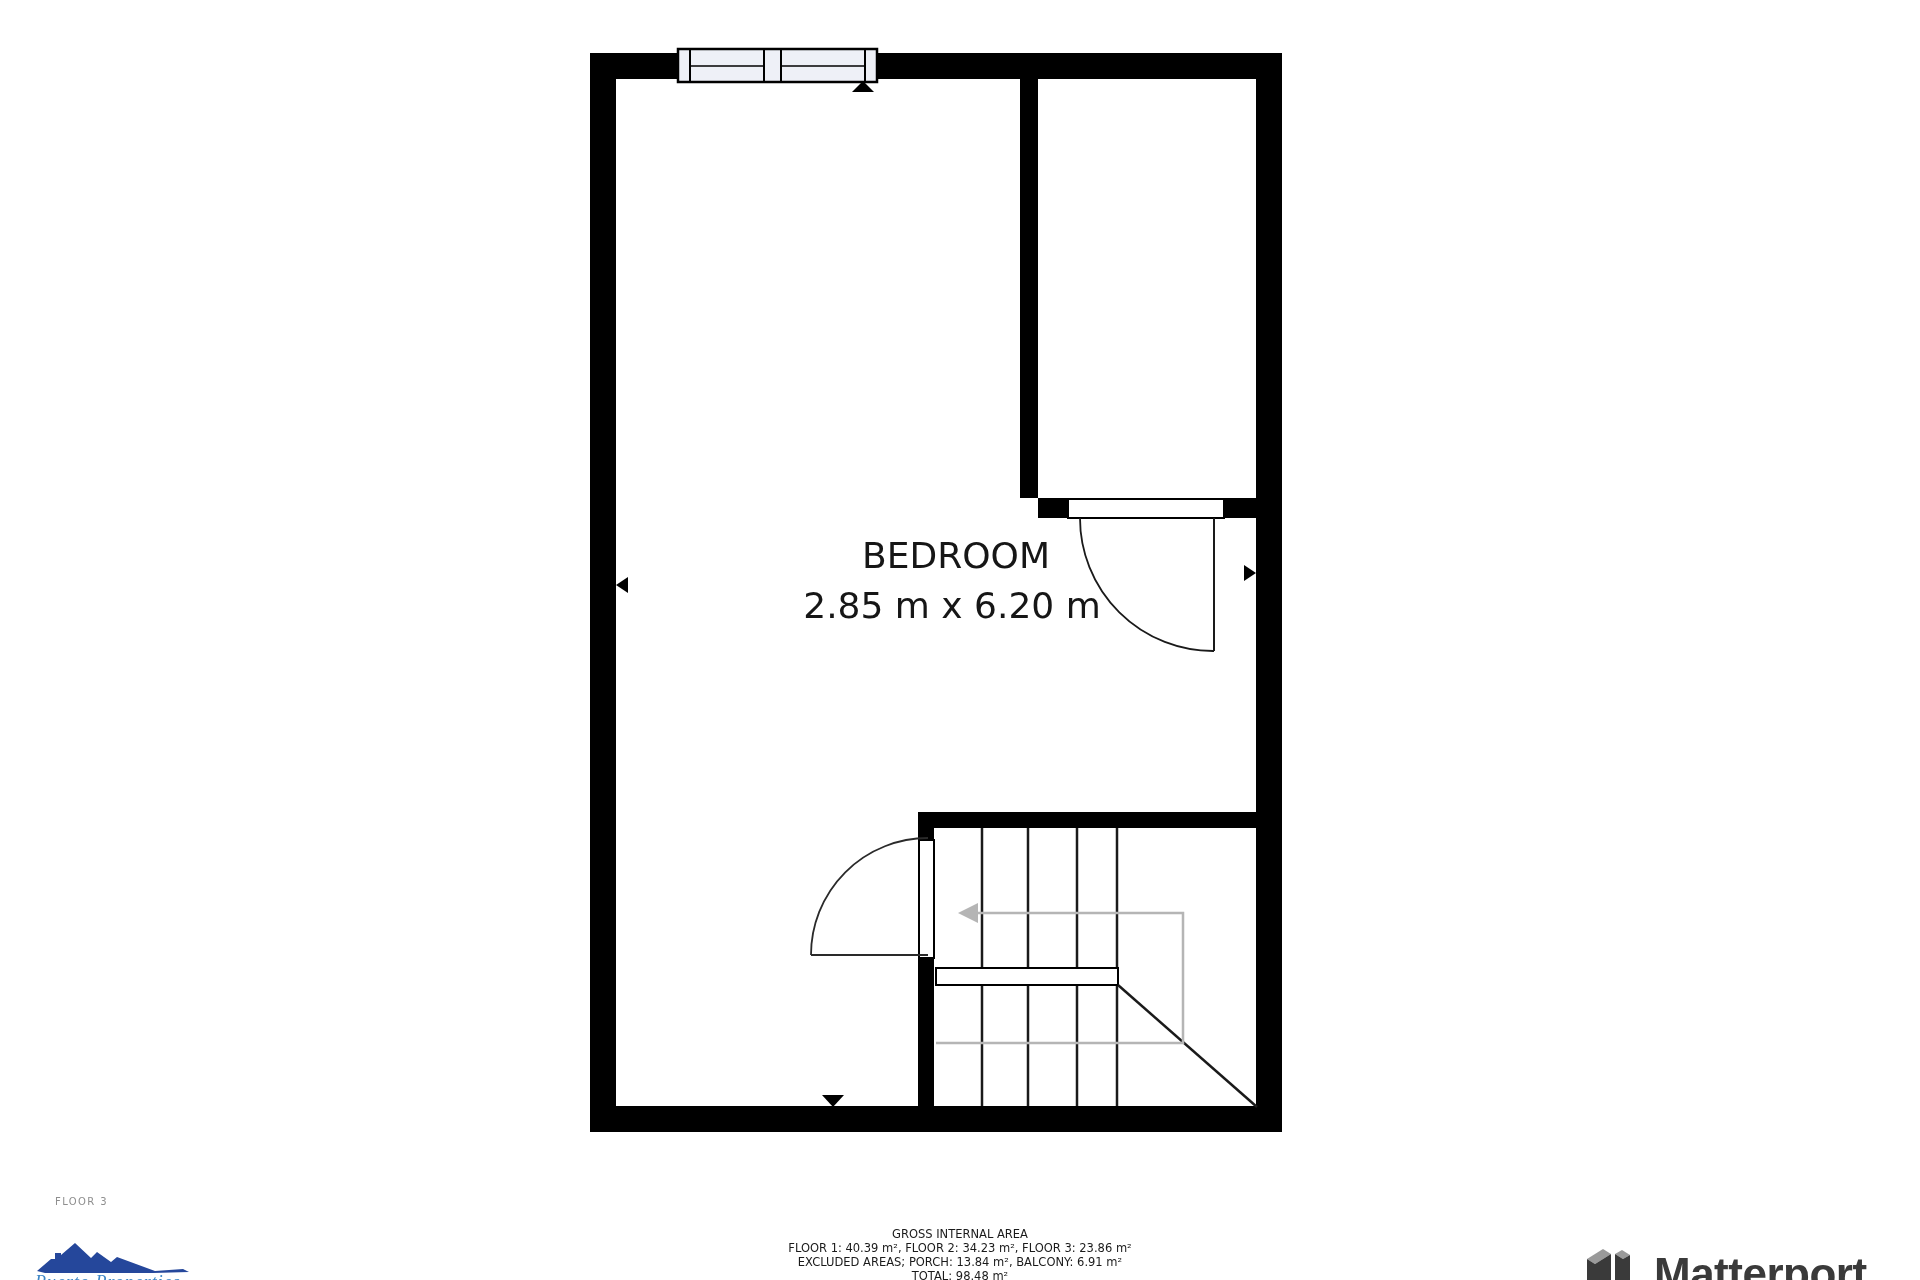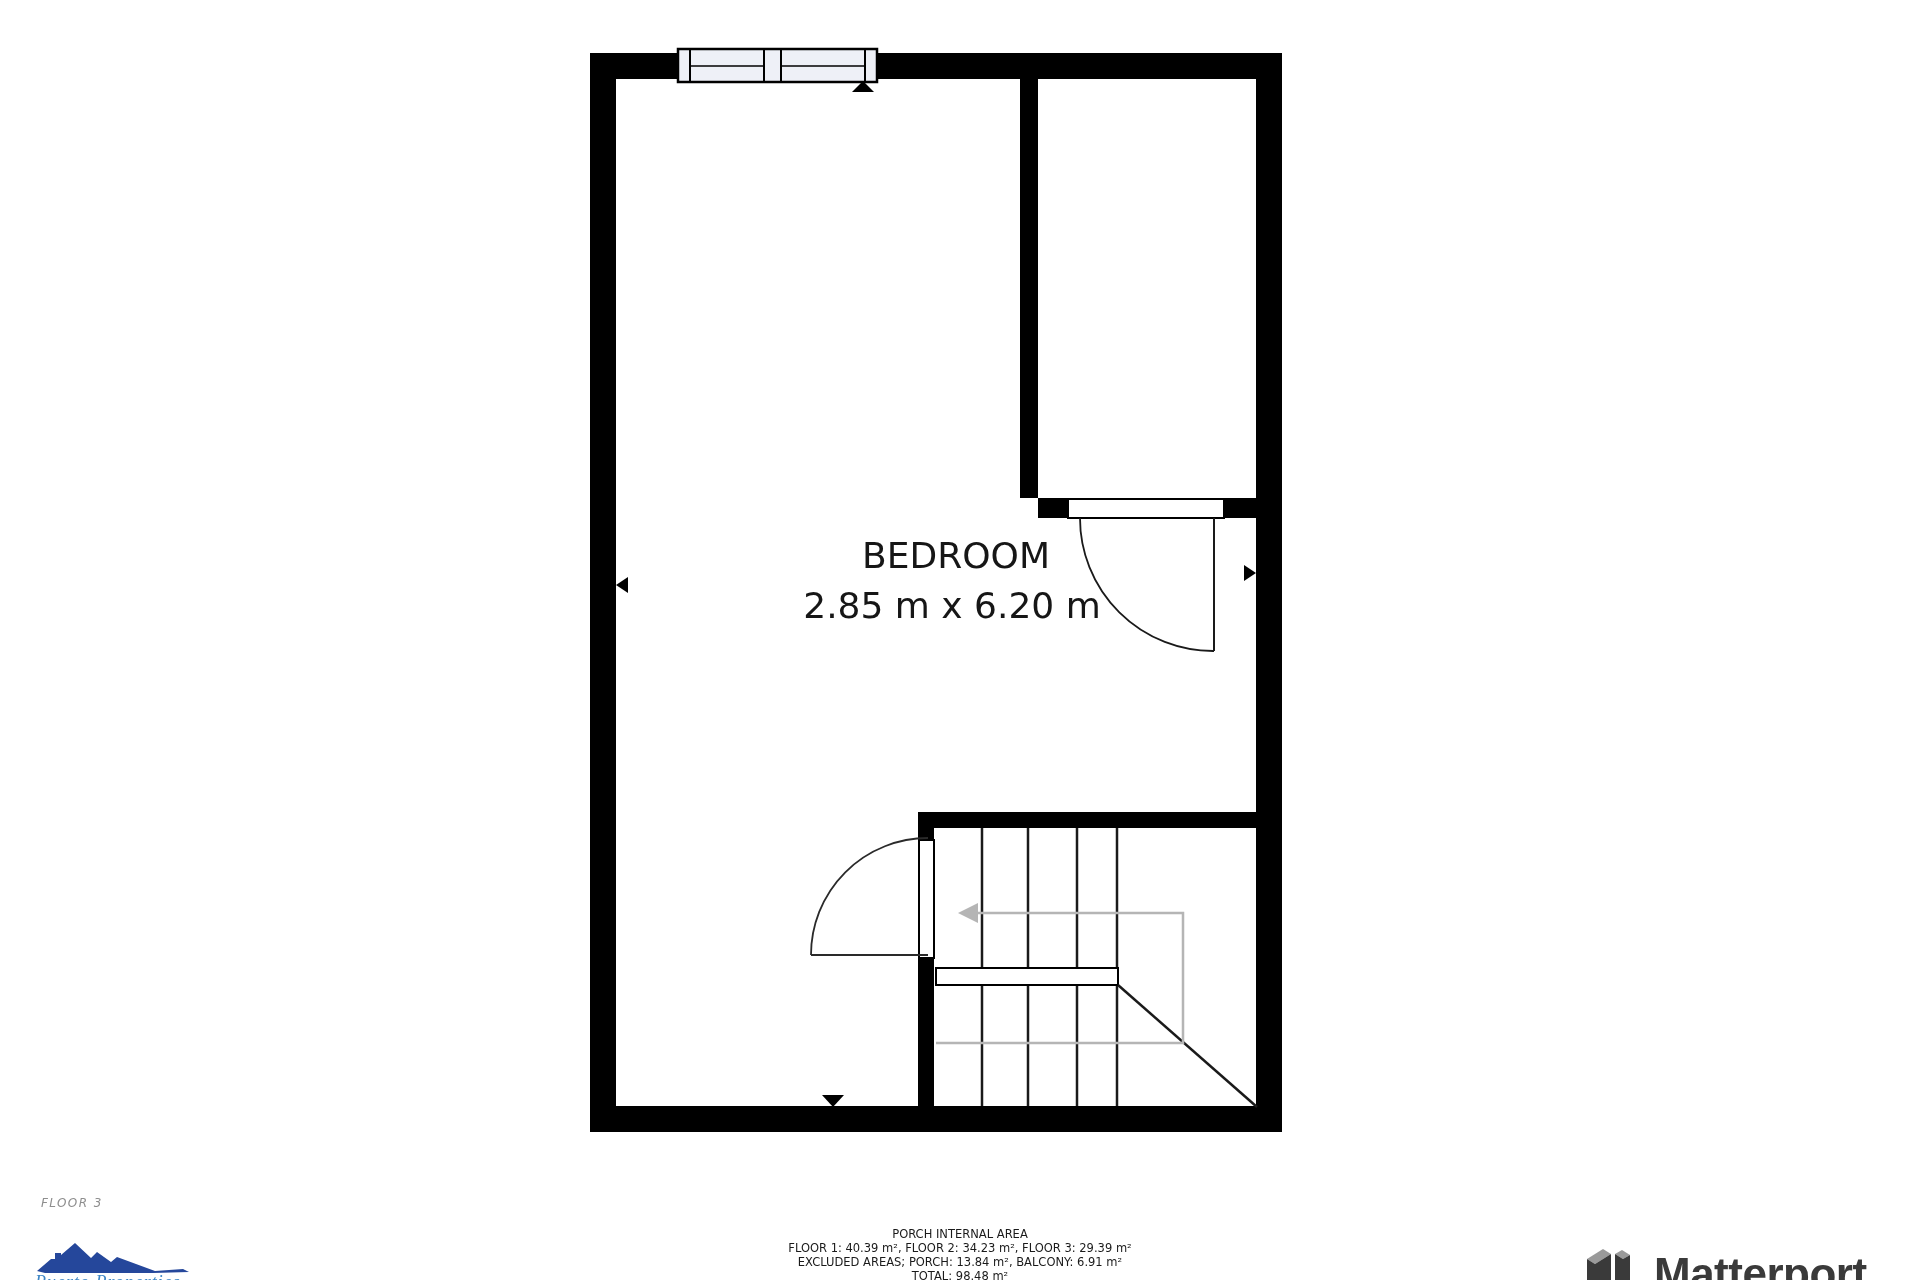--- a/index.html
+++ b/index.html
@@ -2,22 +2,22 @@
 <html><head>
 <meta charset="utf-8">
 <style>
   html,body{margin:0;padding:0;background:#ffffff;}
   .page{
     position:relative;width:1920px;height:1280px;background:#ffffff;
     overflow:hidden;font-family:"DejaVu Sans",sans-serif;
   }
   .plan-svg{position:absolute;left:0;top:0;}
   .floor-label{
-    position:absolute;left:41px;top:1196px;font-size:12px;color:#8e8e8e;
-    letter-spacing:1.4px;font-family:"DejaVu Sans",sans-serif;font-style:italic;
+    position:absolute;left:55px;top:1196px;font-size:10px;color:#8e8e8e;
+    letter-spacing:1.4px;font-family:"DejaVu Sans",sans-serif;
   }
   .area-block{
     position:absolute;left:660px;top:1227px;width:600px;text-align:center;
     font-size:11.5px;line-height:14px;color:#1a1a1a;
     font-family:"DejaVu Sans",sans-serif;
   }
   .agency-logo{position:absolute;left:35px;top:1237px;width:170px;}
   .agency-name{
     margin-top:-5px;font-family:"Liberation Serif",serif;font-style:italic;
     font-size:18px;color:#3d86c6;white-space:nowrap;letter-spacing:1px;
@@ -98,22 +98,22 @@
       <polygon points="1244,565 1244,581 1256,573"></polygon>
     </g>
 
     <text x="956" y="568" text-anchor="middle" font-size="36" fill="#161616" font-family="DejaVu Sans, sans-serif">BEDROOM</text>
     <text x="952" y="618" text-anchor="middle" font-size="36" fill="#161616" font-family="DejaVu Sans, sans-serif">2.85 m x 6.20 m</text>
   </svg>
 
   <div class="floor-label">FLOOR 3</div>
 
   <div class="area-block">
-    <div>PORCH INTERNAL AREA</div>
-    <div>FLOOR 1: 40.39 m², FLOOR 2: 34.23 m², FLOOR 3: 29.39 m²</div>
+    <div>GROSS INTERNAL AREA</div>
+    <div>FLOOR 1: 40.39 m², FLOOR 2: 34.23 m², FLOOR 3: 23.86 m²</div>
     <div>EXCLUDED AREAS; PORCH: 13.84 m², BALCONY: 6.91 m²</div>
     <div>TOTAL: 98.48 m²</div>
   </div>
 
   <div class="agency-logo">
     <svg width="160" height="36" viewBox="0 0 160 36">
       <polygon fill="#25479b" points="2,34 16,22 20,22 20,16 26,16 26,18 40,6 56,21 62,15 76,25 82,20 120,34 148,32 154,35 118,36 10,36"></polygon>
     </svg>
     <div class="agency-name">Puerto Properties</div>
   </div>

